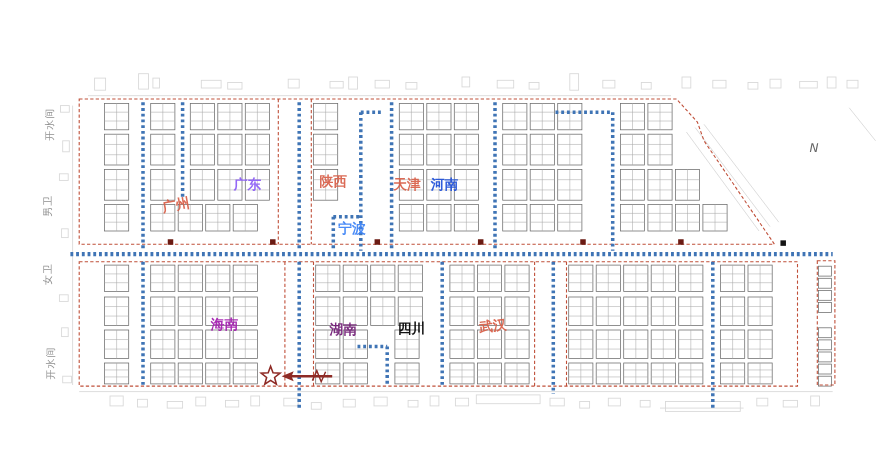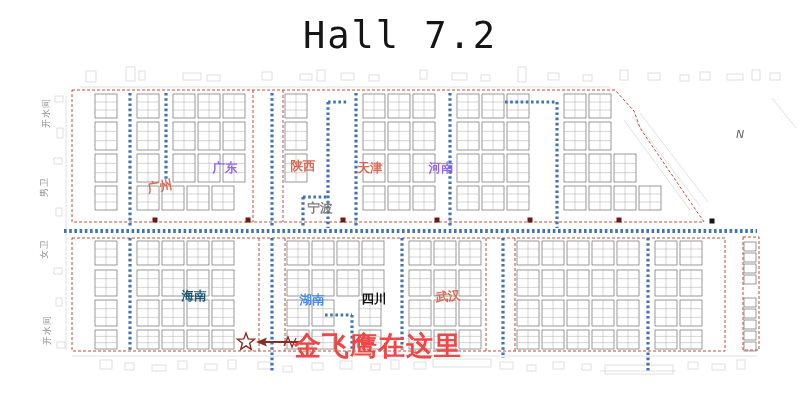--- a/index.html
+++ b/index.html
@@ -17,21 +17,20 @@
                   font-size:9px;color:#8f8f8f;white-space:nowrap;letter-spacing:1px;}
   .compass{position:absolute;font-size:11px;font-style:italic;color:#666;}
   .annotation{position:absolute;font-size:27px;font-weight:bold;letter-spacing:1px;
               white-space:nowrap;text-shadow:0.5px 0.5px 0 rgba(255,255,255,.5);}
 </style>
 </head>
 <body>
 
 <div class="canvas">
 
-  <div class="title">Hall 7.2</div>
 
   <svg class="plan" width="800" height="411" viewBox="0 0 800 411">
       <rect x="86" y="71" width="10" height="11" fill="none" stroke="#d8d8d8" stroke-width="0.8"></rect>
       <rect x="126" y="67" width="9" height="14" fill="none" stroke="#d8d8d8" stroke-width="0.8"></rect>
       <rect x="139" y="71" width="6" height="9" fill="none" stroke="#d8d8d8" stroke-width="0.8"></rect>
       <rect x="183" y="73" width="18" height="7" fill="none" stroke="#d8d8d8" stroke-width="0.8"></rect>
       <rect x="207" y="75" width="13" height="6" fill="none" stroke="#d8d8d8" stroke-width="0.8"></rect>
       <rect x="262" y="72" width="10" height="8" fill="none" stroke="#d8d8d8" stroke-width="0.8"></rect>
       <rect x="300" y="74" width="12" height="6" fill="none" stroke="#d8d8d8" stroke-width="0.8"></rect>
       <rect x="317" y="70" width="8" height="11" fill="none" stroke="#d8d8d8" stroke-width="0.8"></rect>
@@ -662,29 +661,28 @@
       <polygon points="246.0,333.0 248.2,338.9 254.6,339.2 249.6,343.2 251.3,349.3 246.0,345.8 240.7,349.3 242.4,343.2 237.4,339.2 243.8,338.9" fill="#fff" stroke="#8e2a25" stroke-width="1.4"></polygon>
       <line x1="302" y1="342" x2="259" y2="342" stroke="#8e2a25" stroke-width="2.2"></line>
       <polygon points="256,342 267,337.5 265,342 267,346.5" fill="#8e2a25"></polygon>
       <polyline points="284,346 288,337 292,347 296,338" fill="none" stroke="#8e2a25" stroke-width="1.3"></polyline>
     </svg>
 
   <div class="region-label r10" style="left: 160px; top: 187px; color: rgb(216, 95, 72);">广州</div>
   <div class="region-label" style="left: 225px; top: 168px; color: #8b5cf6;">广东</div>
   <div class="region-label" style="left: 303px; top: 166px; color: rgb(216, 95, 72);">陕西</div>
   <div class="region-label" style="left: 370px; top: 168px; color: rgb(216, 95, 72);">天津</div>
-  <div class="region-label" style="left: 441px; top: 168px; color: #8b5cf6;">河南</div>
-  <div class="region-label" style="left: 320px; top: 208px; color: #737373;">宁波</div>
-  <div class="region-label" style="left: 194px; top: 296px; color: #0c4a6e;">海南</div>
-  <div class="region-label" style="left: 312px; top: 300px; color: #3b82f6;">湖南</div>
+  <div class="region-label" style="left: 404px; top: 168px; color: #1d4ed8;">河南</div>
+  <div class="region-label" style="left: 320px; top: 208px; color: #3b82f6;">宁波</div>
+  <div class="region-label" style="left: 204px; top: 296px; color: #a21caf;">海南</div>
+  <div class="region-label" style="left: 312px; top: 300px; color: #701a75;">湖南</div>
   <div class="region-label" style="left: 374px; top: 299px; color: #000000;">四川</div>
   <div class="region-label r6" style="left: 448px; top: 297px; color: rgb(216, 95, 72);">武汉</div>
 
   <div class="facility-label" style="left:46px;top:113px;">开水间</div>
   <div class="facility-label" style="left:44px;top:187px;">男卫</div>
   <div class="facility-label" style="left:44px;top:249px;">女卫</div>
   <div class="facility-label" style="left:47px;top:330px;">开水间</div>
 
   <div class="compass" style="left:736px;top:128px;">N</div>
 
-  <div class="annotation" style="left: 294px; top: 328px; color: rgb(238, 71, 69);">金飞鹰在这里</div>
 
 </div>
 
 </body></html>

